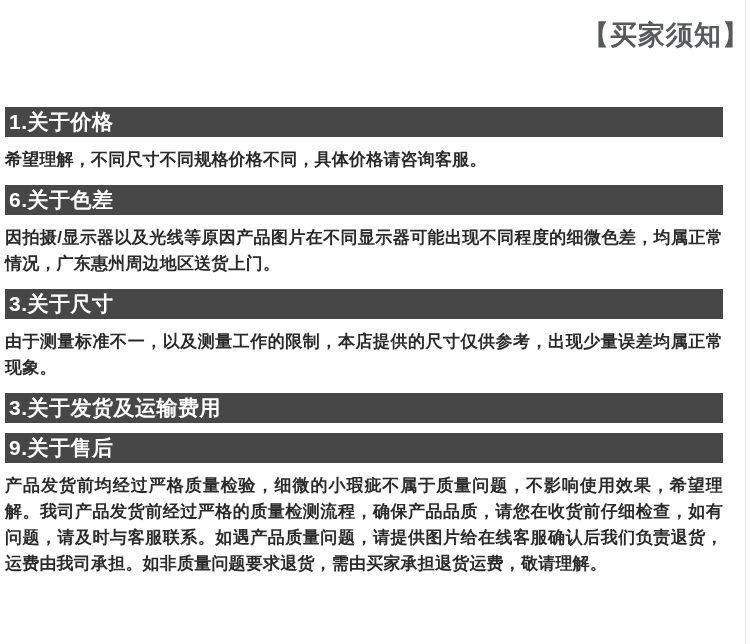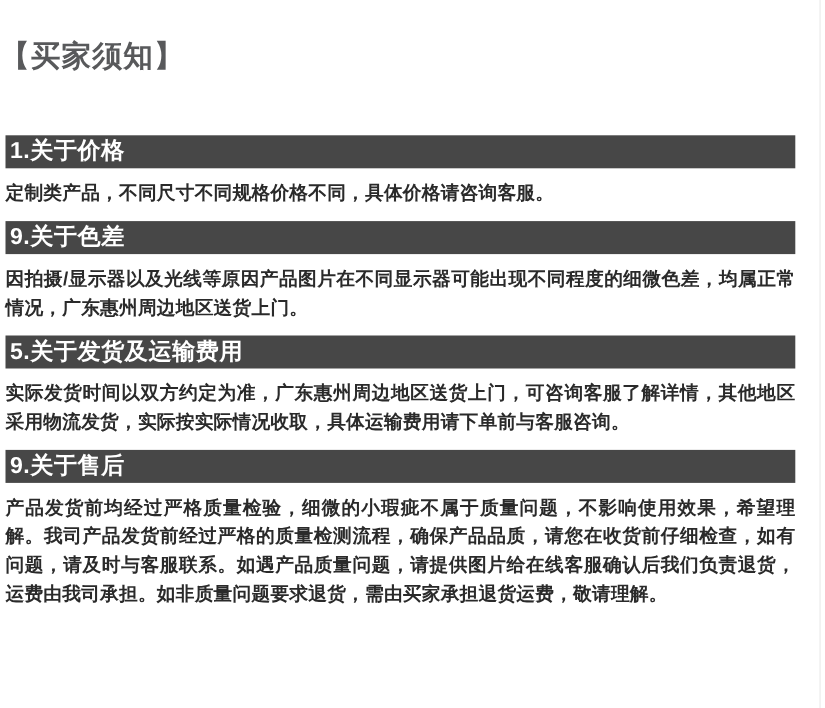--- a/index.html
+++ b/index.html
@@ -10,23 +10,23 @@
   }
   .page {
     position: relative;
     width: 750px;
     height: 644px;
     background: var(--page-bg, #ffffff);
     overflow: hidden;
   }
   .page-title {
     margin: 0;
-    padding-top: 36px;
+    padding-top: 20px;
     margin-bottom: 57px;
-    text-align: left;
+    text-align: right;
     font-size: 27px;
     line-height: 30px;
     font-weight: 600;
     letter-spacing: 1px;
     color: var(--title-text, #58595b);
   }
   .sections {
     margin-left: 5px;
     width: 718px;
   }
@@ -63,32 +63,35 @@
 <body>
 
 <div class="page">
 
   <h1 class="page-title">【买家须知】</h1>
 
   <div class="sections">
 
     <section>
       <div class="section-bar">1.关于价格</div>
-      <p class="section-body">定制类产品，不同尺寸不同规格价格不同，具体价格请咨询客服。</p>
+      <p class="section-body">希望理解，不同尺寸不同规格价格不同，具体价格请咨询客服。</p>
     </section>
 
     <section>
-      <div class="section-bar">9.关于色差</div>
+      <div class="section-bar">6.关于色差</div>
       <p class="section-body">因拍摄/显示器以及光线等原因产品图片在不同显示器可能出现不同程度的细微色差，均属正常情况，广东惠州周边地区送货上门。</p>
     </section>
 
+    <section>
+      <div class="section-bar">3.关于尺寸</div>
+      <p class="section-body">由于测量标准不一，以及测量工作的限制，本店提供的尺寸仅供参考，出现少量误差均属正常现象。</p>
+    </section>
 
     <section>
-      <div class="section-bar">5.关于发货及运输费用</div>
-      <p class="section-body">实际发货时间以双方约定为准，广东惠州周边地区送货上门，可咨询客服了解详情，其他地区采用物流发货，实际按实际情况收取，具体运输费用请下单前与客服咨询。</p>
+      <div class="section-bar">3.关于发货及运输费用</div>
     </section>
 
     <section>
       <div class="section-bar">9.关于售后</div>
       <p class="section-body">产品发货前均经过严格质量检验，细微的小瑕疵不属于质量问题，不影响使用效果，希望理解。我司产品发货前经过严格的质量检测流程，确保产品品质，请您在收货前仔细检查，如有问题，请及时与客服联系。如遇产品质量问题，请提供图片给在线客服确认后我们负责退货，运费由我司承担。如非质量问题要求退货，需由买家承担退货运费，敬请理解。</p>
     </section>
 
   </div>
 
   <div class="edge-line"></div>

